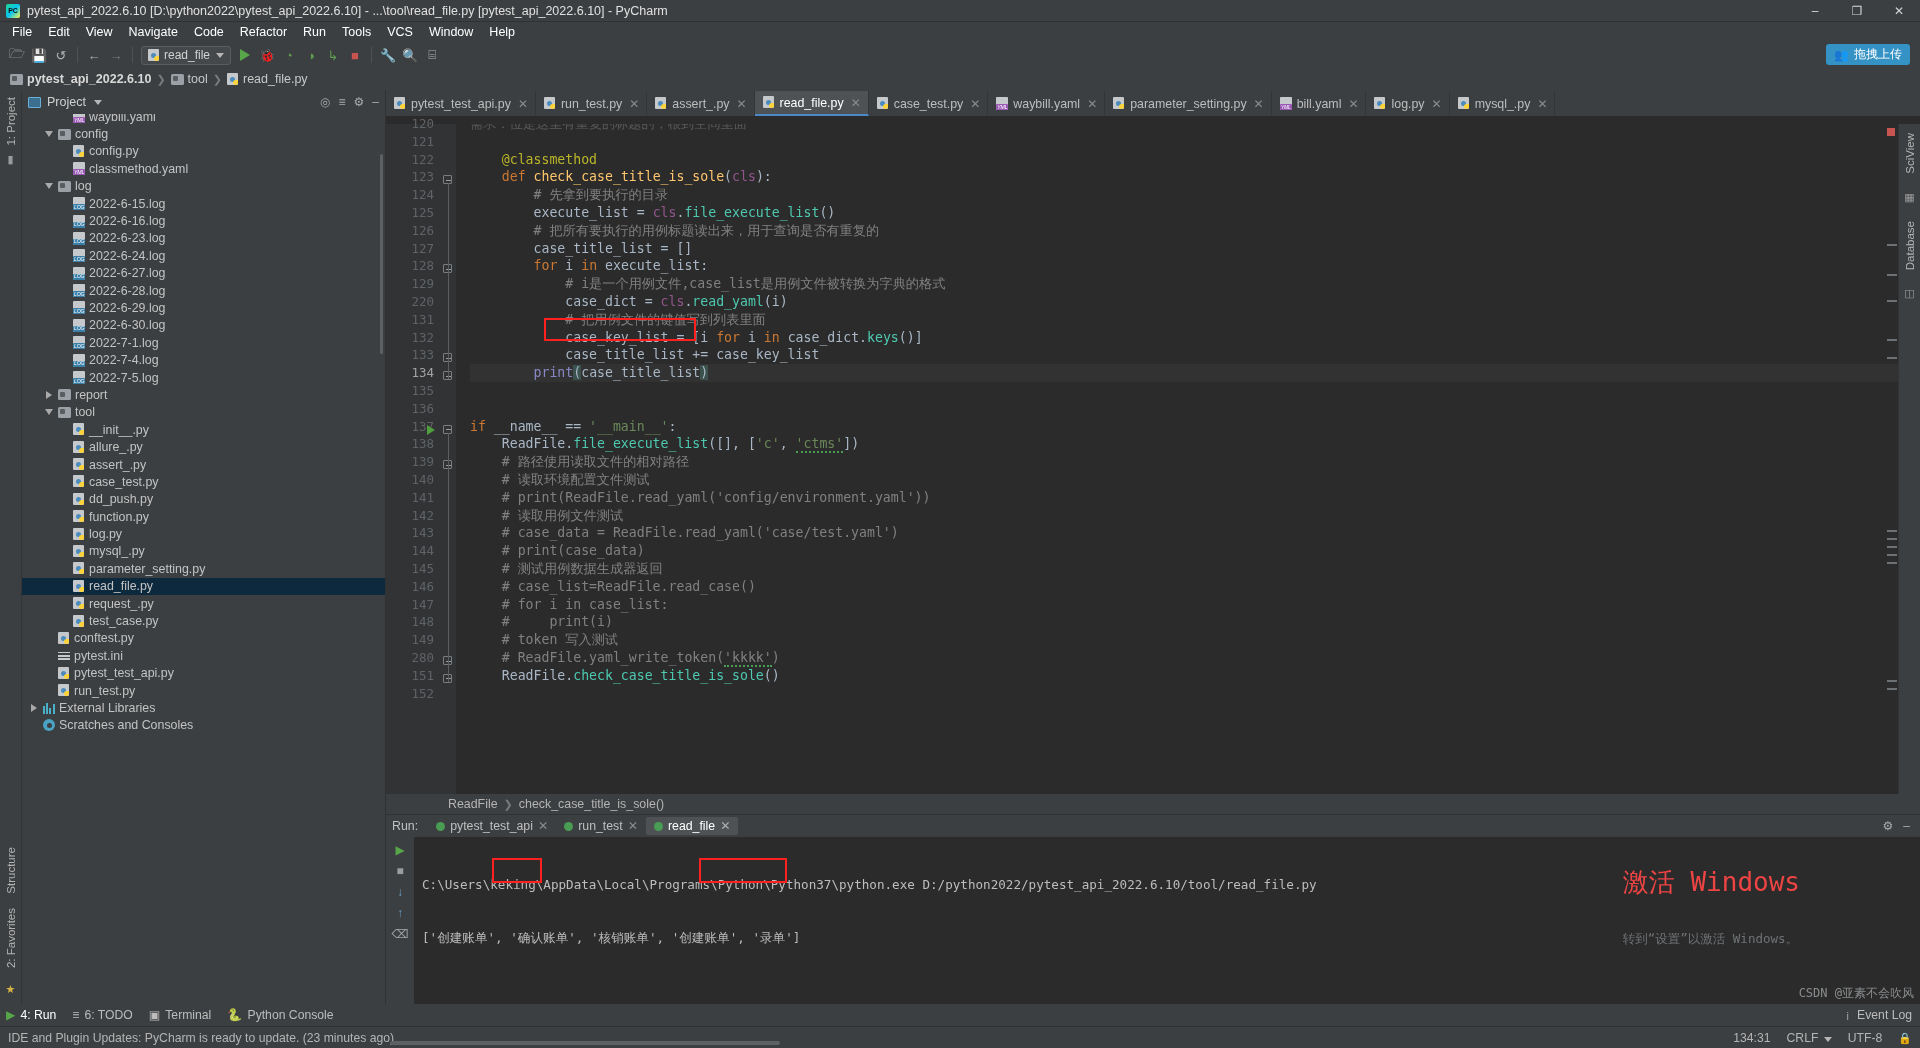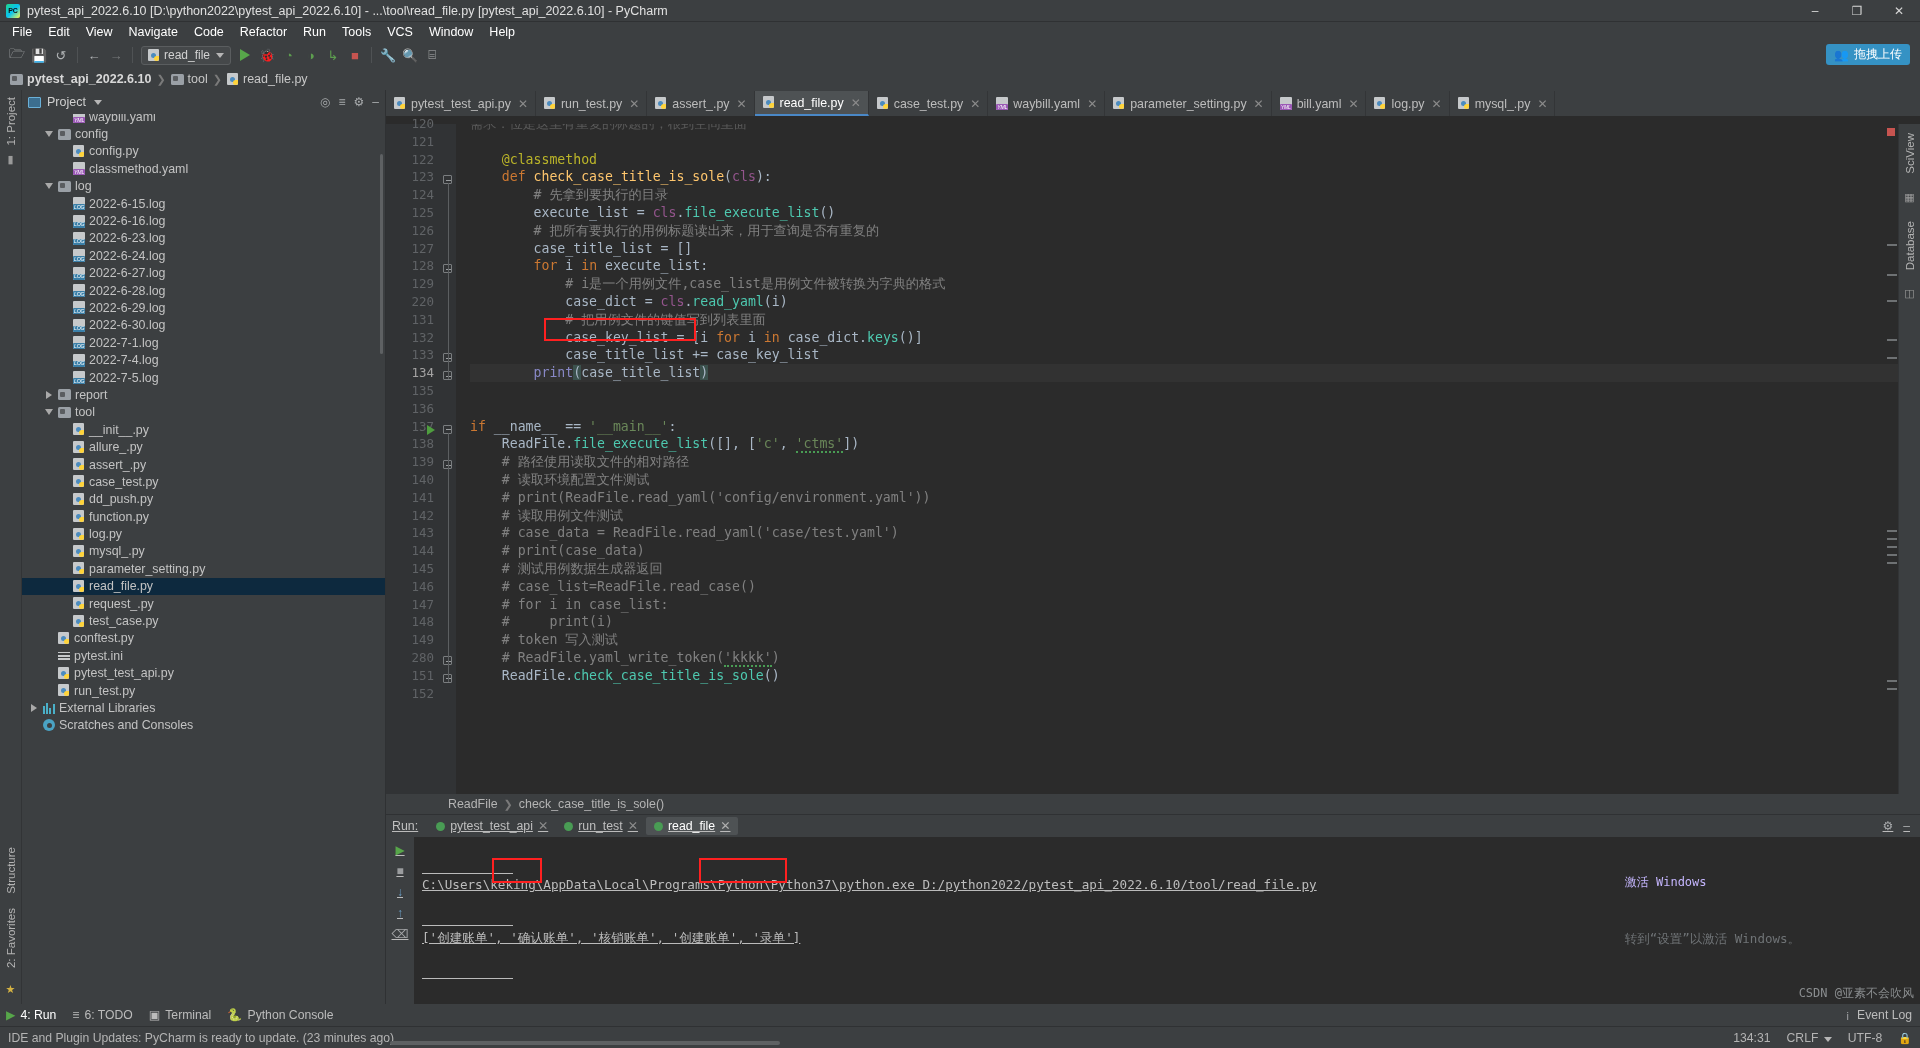--- a/index.html
+++ b/index.html
@@ -167,42 +167,42 @@
   .marks { position:absolute; right:0; top:0; width:12px; height:100%; }
   .marks i { position:absolute; right:1px; width:10px; height:2px; background:#6e7173; }
   .err-sq { position:absolute; right:3px; top:4px; width:8px; height:8px; background:#c75450; }
 
   
   .edit-crumb { height:20px; background:#3c3f41; display:flex; align-items:center; gap:6px;
                 padding-left:62px; font-size:12.4px; color:#b4b4b4; flex:0 0 20px; }
 
   
   .runpanel { height:190px; flex:0 0 190px; background:#3c3f41; display:flex; flex-direction:column;
-              border-top:1px solid #2f3133;text-decoration:underline; }
+              border-top:1px solid #2f3133; }
   .run-tabbar { height:22px; display:flex; align-items:center; gap:0; flex:0 0 22px; padding-left:6px; }
   .run-label { font-size:12.4px; color:#c0c0c0; margin-right:10px; }
   .rtab { display:flex; align-items:center; gap:5px; padding:2px 8px; font-size:12.3px;
           color:#bfbfbf; border-radius:2px; }
   .rtab.active { background:#4e5254; color:#fff; }
   .green-dot { width:9px;height:9px;border-radius:50%;background:#499c54;flex:0 0 9px;}
   .run-right-ico { margin-left:auto; display:flex; gap:10px; padding-right:10px; color:#a9abad; font-size:12px; }
 
   .run-body { flex:1 1 auto; display:flex; min-height:0; }
   .run-toolcol { width:28px; flex:0 0 28px; display:flex; flex-direction:column; align-items:center;
                  gap:7px; padding-top:6px; }
   .run-toolcol .ic { font-size:12px; color:#a5a7a9; }
   .run-toolcol .play { color:#57a64a; font-size:12px; }
   .run-console { flex:1 1 auto; background:#2b2b2b; font-family:"DejaVu Sans Mono", monospace;
                  font-size:12.6px; line-height:17.5px; color:#bbbbbb; padding:4px 0 0 8px;
                  position:relative; overflow:hidden; white-space:pre; }
   .con-path { color:#bdbdbd; }
   .con-out { color:#bbbbbb; }
 
   .watermark { position:absolute; right:120px; bottom:22px; text-align:left; color:#6f7376; }
-  .watermark .w1 { font-size:12px; color:#c4b5fd; }
+  .watermark .w1 { font-size:26px; color:#ef4444; }
   .watermark .w2 { font-size:12.5px; color:#6f7376; margin-top:3px; }
   .csdn { position:absolute; right:6px; bottom:2px; font-size:12px; color:#8a8d8f; }
 
   
   .statusbar { height:22px; flex:0 0 22px; background:#3c3f41; display:flex; align-items:center;
                padding:0 8px; gap:12px; font-size:12.2px; color:#b4b4b4; border-top:1px solid #2f3133; }
   .sb-right { margin-left:auto; display:flex; align-items:flex-end; gap:16px; }
   .sb-ico { font-size:11px; color:#a0a3a5; }
 
   

